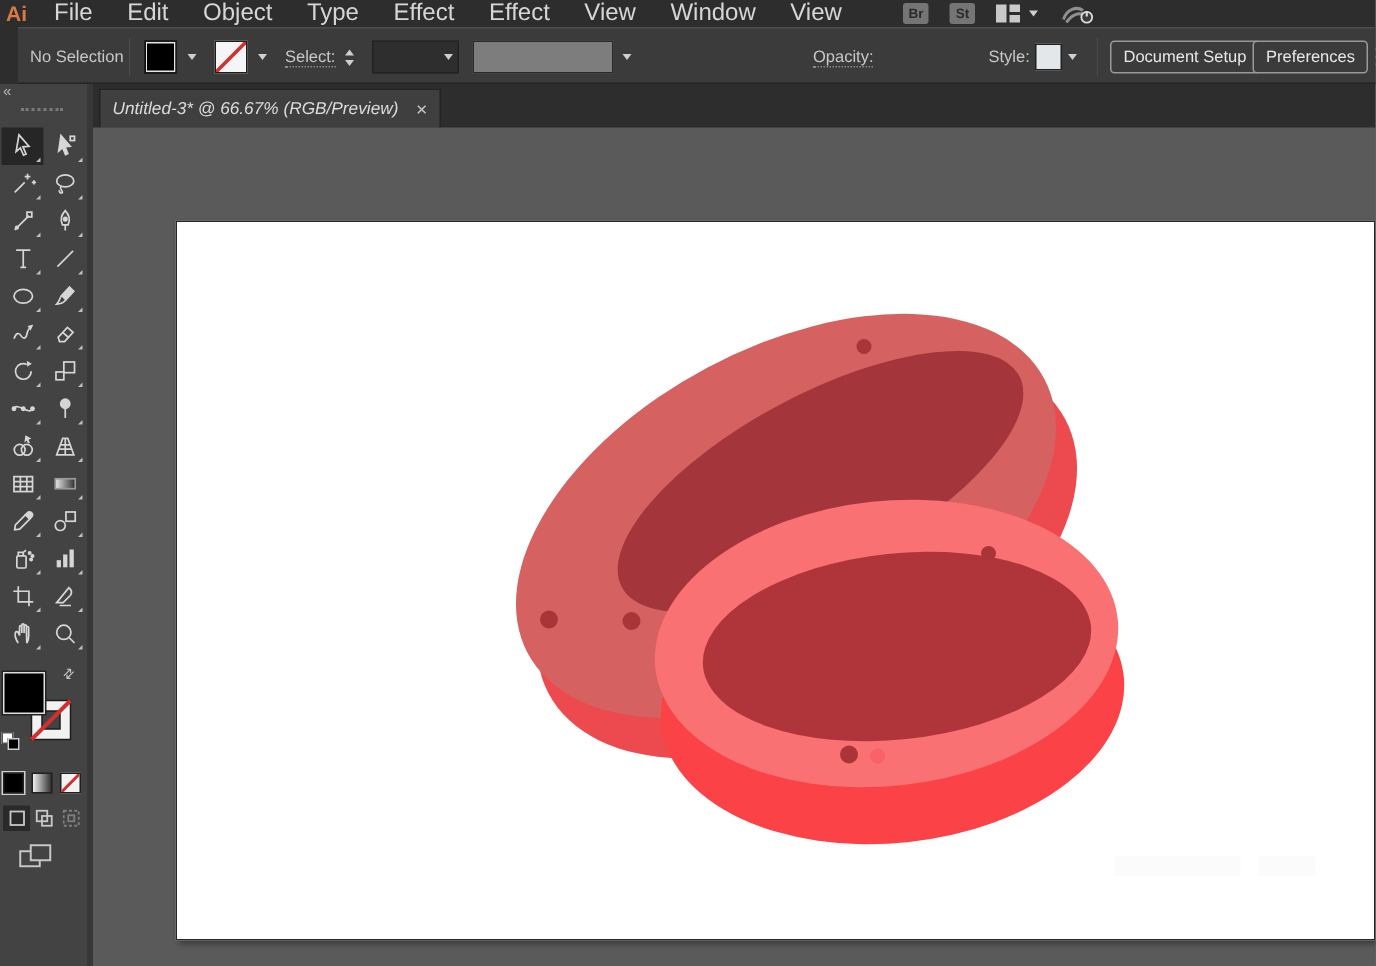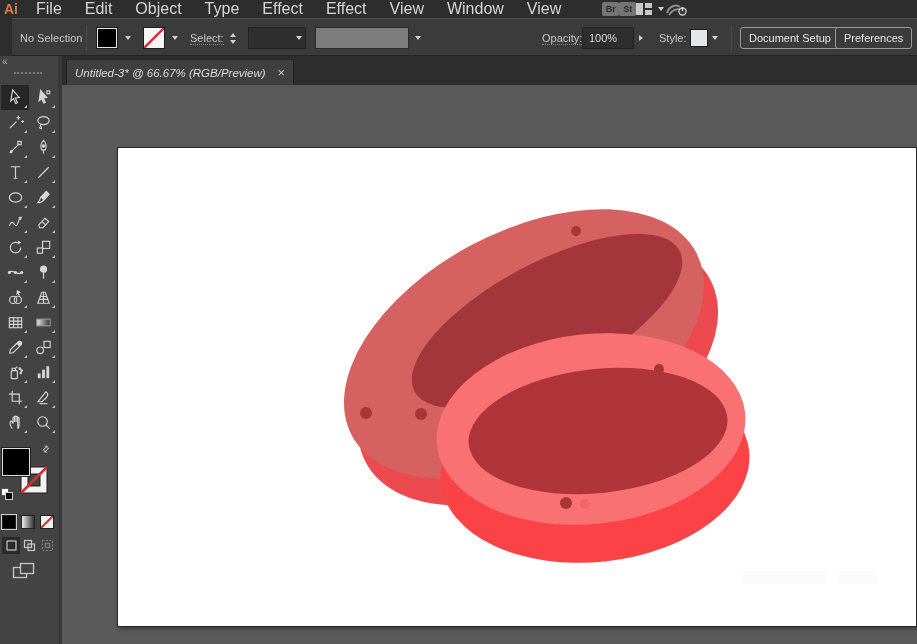--- a/index.html
+++ b/index.html
@@ -5,21 +5,21 @@
   * { margin:0; padding:0; box-sizing:border-box; }
   html,body { width:917px; height:644px; overflow:hidden; background:#2d2d2d;
               font-family:"Liberation Sans", sans-serif; }
   #app { position:relative; width:917px; height:644px; }
 
   
   #menubar { position:absolute; left:0; top:0; width:917px; height:18px;
              background:#2d2d2d; display:flex; align-items:center; }
   #logo { color:#d97a45; font-weight:bold; font-size:14px; margin-left:4px; width:26px; }
   .menu-item { color:#d6d6d6; font-size:16px; margin-right:23px; cursor:default; }
-  #menubar-right { display:flex; align-items:center; margin-left:18px; }
+  #menubar-right { display:flex; align-items:center; margin-left:18px; gap:14px; }
   .mini-app-btn { background:#757575; color:#2b2b2b; font-size:9px; font-weight:bold;
                   width:17px; height:14px; border-radius:2px; display:flex;
                   align-items:center; justify-content:center; }
   .ws-icon { display:inline-block; width:16px; height:12px; position:relative; }
   .ws-icon i { position:absolute; background:#c9c9c9; }
   .tri-down { width:0; height:0; border-left:3.5px solid transparent;
               border-right:3.5px solid transparent; border-top:4px solid #cfcfcf; }
   .tri-up { width:0; height:0; border-left:3.5px solid transparent;
             border-right:3.5px solid transparent; border-bottom:4px solid #cfcfcf; }
   .tri-right { width:0; height:0; border-top:3.5px solid transparent;
@@ -190,26 +190,20 @@
     <div class="cb" style="left:399px;">
         <span class="chev-btn">
           <span class="tri-down"></span>
         </span>
       </div>
 
 
     <div class="cb" style="left:530px;">
       <span class="cb-label dotted">Opacity:</span>
     </div>
-    <div class="cb" style="left:570px;">
-      <span class="dark-field" style="width:52px;padding-left:6px;">100%</span>
-      <span class="chev-btn">
-          <span class="tri-right"></span>
-        </span>
-    </div>
 
     <div class="cb" style="left:647px;">
       <span class="cb-label">Style:</span>
     </div>
     <div class="cb" style="left:678px;">
       <span style="width:18px;height:18px;background:#e4e7ea;border:1px solid #1f1f1f;"></span>
       <span class="chev-btn">
           <span class="tri-down"></span>
         </span>
     </div>

